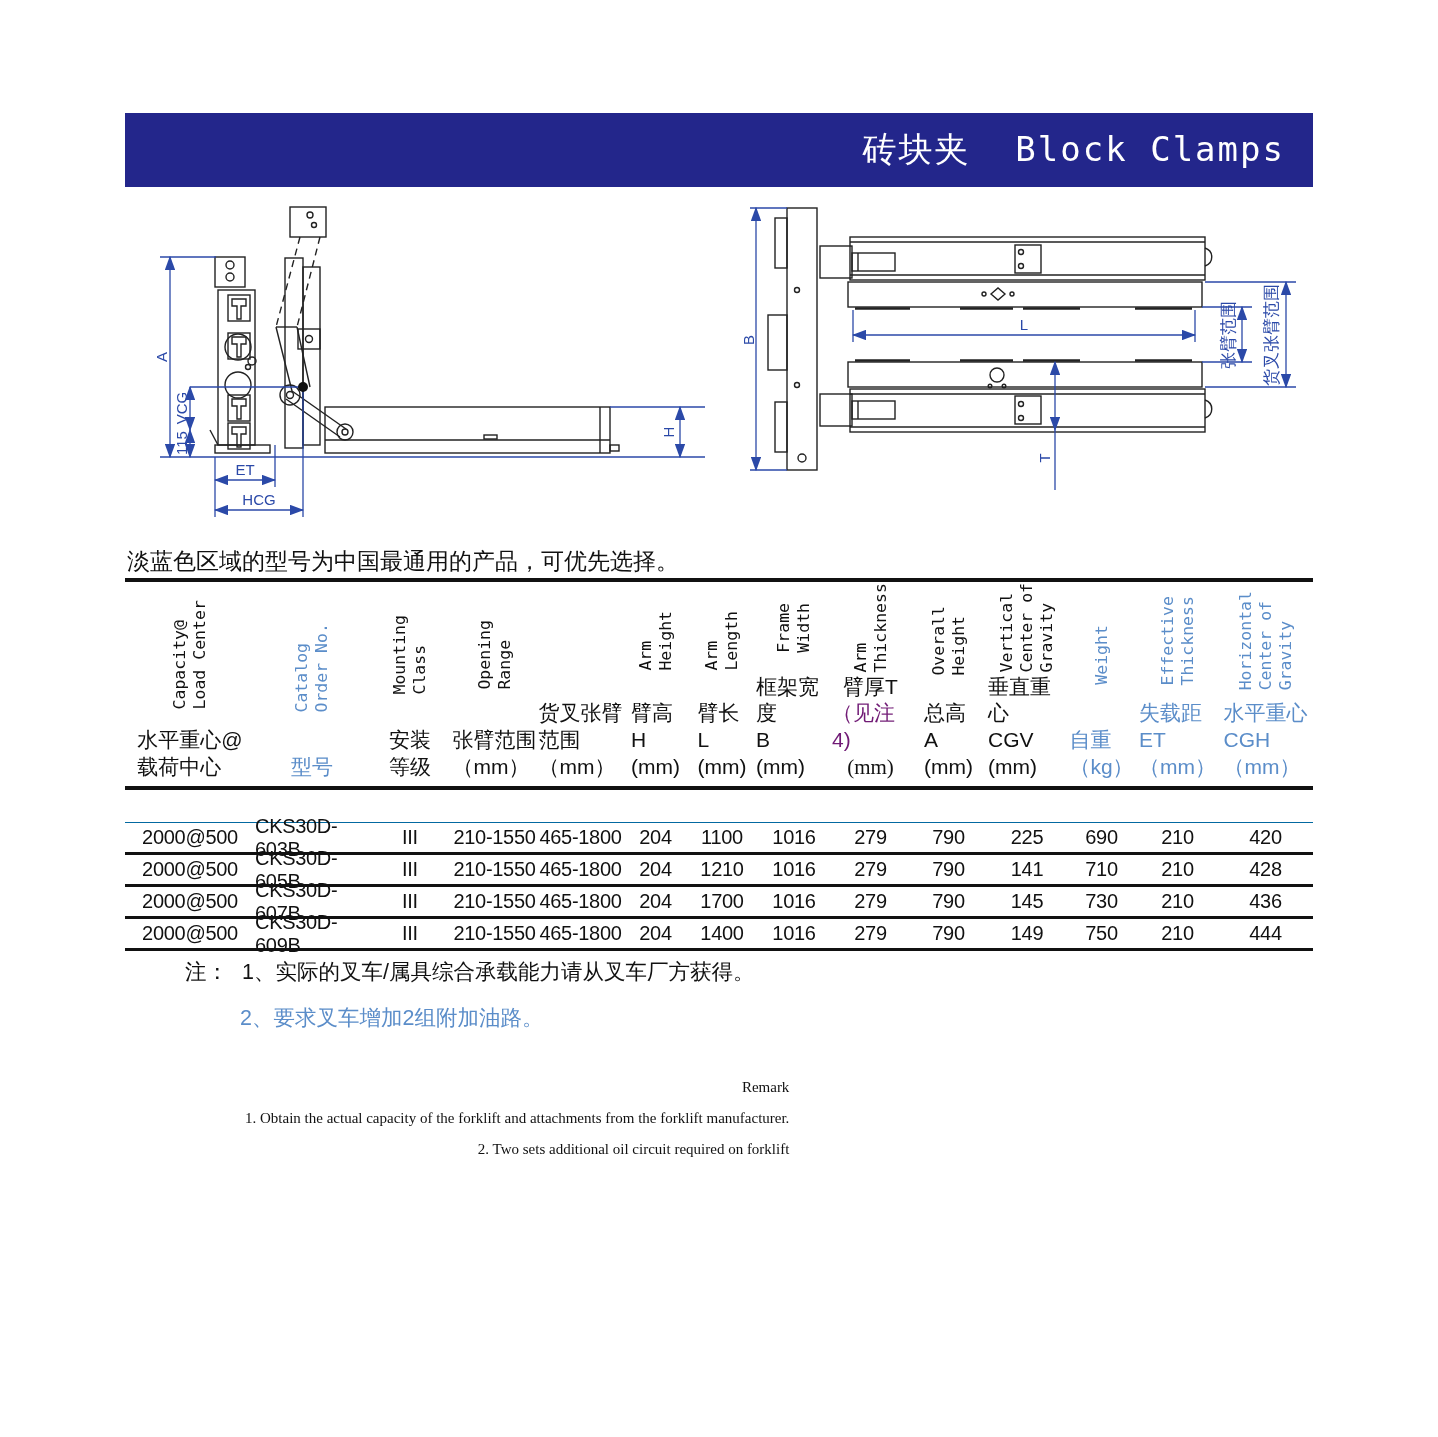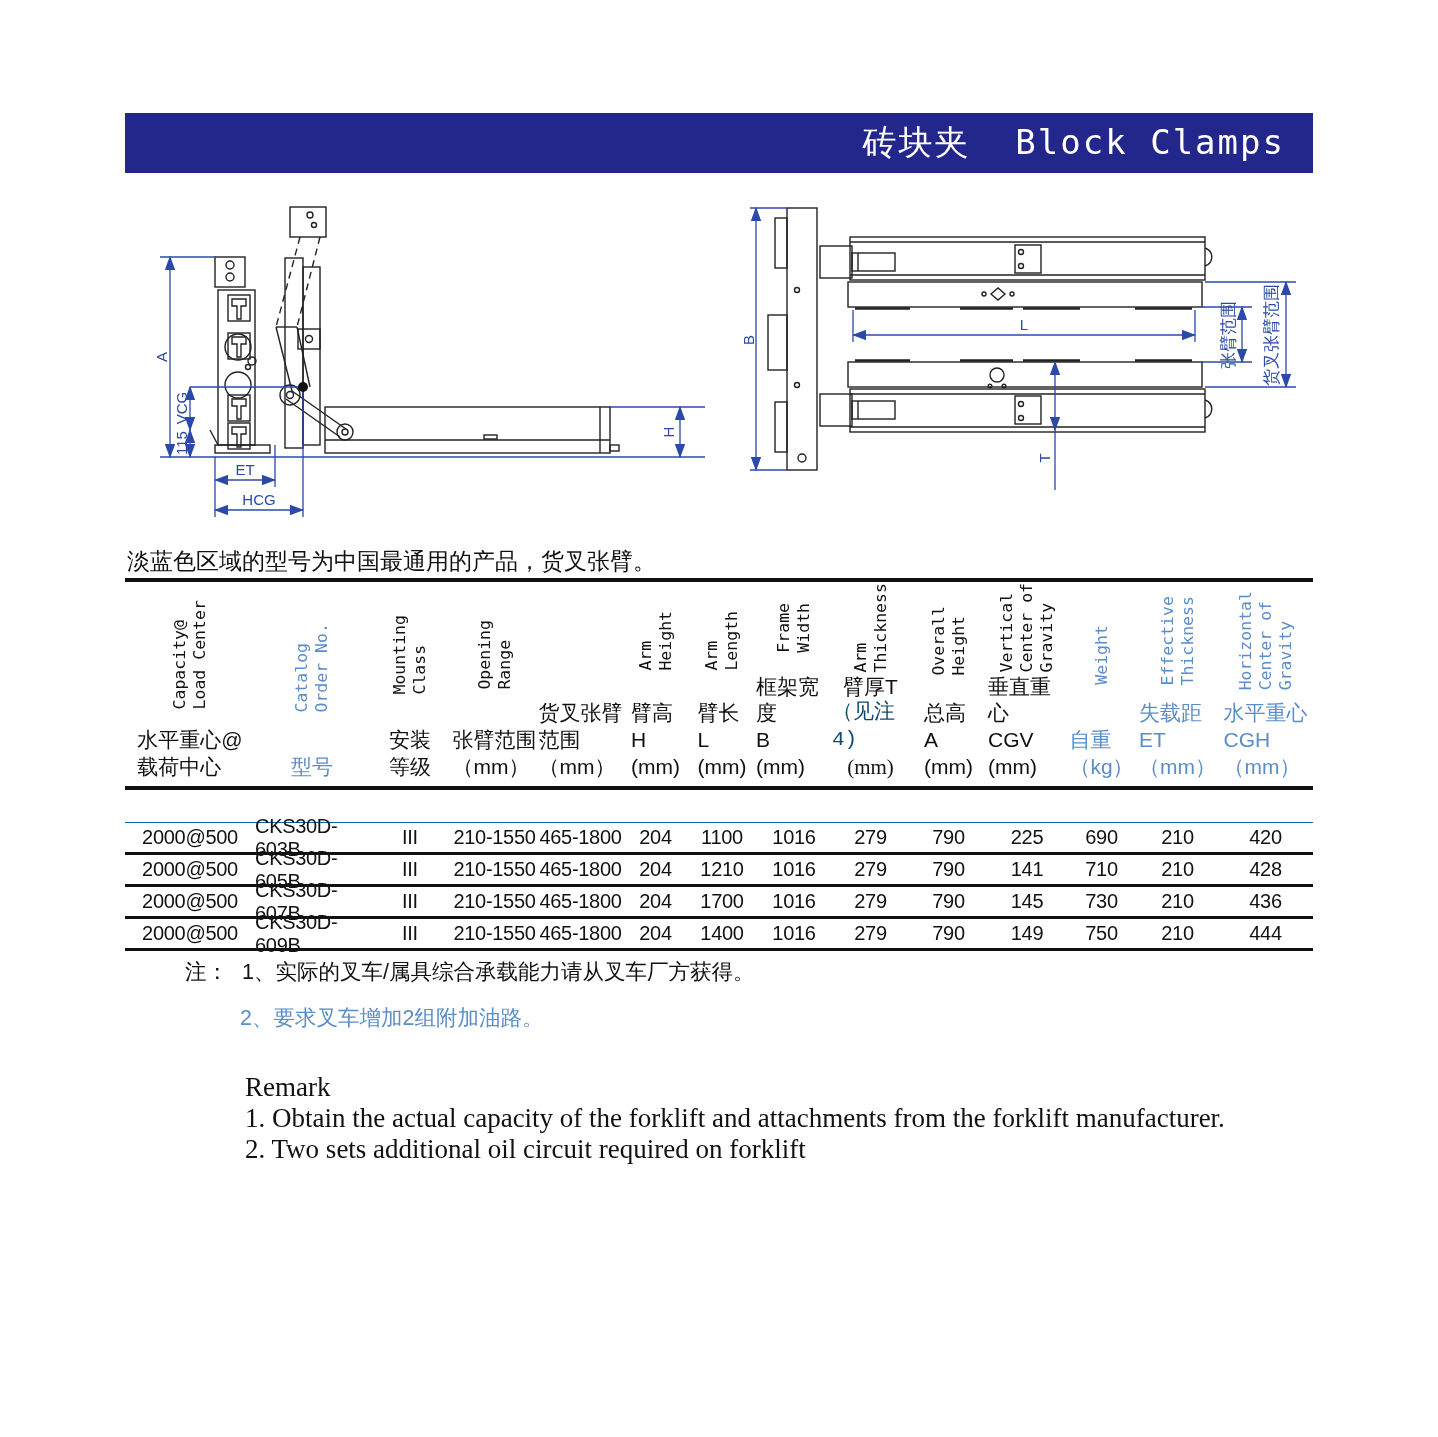--- a/index.html
+++ b/index.html
@@ -1,50 +1,50 @@
 <!DOCTYPE html>
 <html><head>
 <meta charset="utf-8">
 <style>
   html,body{margin:0;padding:0;background:#fff;}
   #page{position:relative;width:1438px;height:1437px;background:#ffffff;overflow:hidden;
         font-family:"Liberation Sans", sans-serif;color:#111;}
   
-  .banner{position:absolute;left:125px;top:113px;width:1188px;height:60px;background:#23268B;
+  .banner{position:absolute;left:125px;top:113px;width:1188px;height:74px;background:#23268B;
           display:flex;align-items:center;justify-content:flex-end;padding-right:28px;box-sizing:border-box;}
   .banner .title{color:#ffffff;font-size:34px;letter-spacing:2px;
           font-family:"DejaVu Sans Mono","Liberation Sans",monospace;white-space:pre;}
   
   .dwg{position:absolute;}
   .dwg svg text{font-family:"Liberation Sans",sans-serif;fill:#2B49A8;}
   
   .pre-note{position:absolute;left:127px;top:546px;font-size:23px;color:#111;}
   
   .spec-table{position:absolute;left:125px;top:578px;width:1188px;}
   .grid{display:grid;grid-template-columns:130px 114px 82px 87px 85px 65px 68px 76px 77px 79px 78px 71px 81px 95px;}
   .thead{border-top:4px solid #111;border-bottom:4px solid #111;height:212px;box-sizing:border-box;}
   .hcell{display:flex;flex-direction:column;height:100%;overflow:visible;}
   .hcell .en{flex:1;display:flex;align-items:center;justify-content:center;overflow:visible;}
   .hcell .en span{transform:rotate(-90deg);white-space:pre;text-align:left;
        font-family:"DejaVu Sans Mono","Liberation Sans",monospace;font-size:16.5px;line-height:1.2;color:#111;}
   .hcell .cn{display:flex;flex-direction:column;align-items:center;justify-content:flex-end;
        padding-bottom:5px;font-size:21px;line-height:1.28;white-space:pre-line;color:#111;}
   .blue, .hcell.blue .en span, .hcell.blue .cn{color:#5B8DC9;}
-  .red{color:#0c4a6e;font-family:Liberation Mono, monospace;}
+  .red{color:#701a75;}
   .serif{font-family:"Liberation Serif",serif;}
   .tbody{margin-top:32px;border-top:1px solid #0369a1;}
   .trow{border-bottom:3px solid #111;}
   .tcell{height:29px;display:flex;align-items:center;justify-content:center;
        font-size:20px;letter-spacing:-0.3px;color:#111;}
   
   .notes{position:absolute;left:185px;top:962px;font-size:21.5px;line-height:1.0;}
   .notes .row1{display:flex;gap:14px;}
   .notes .row2{margin-left:55px;margin-top:24px;color:#5B8DC9;}
   .remark{position:absolute;left:245px;top:1072px;font-family:"Liberation Serif",serif;
-       font-size:27px;line-height:31px;color:#111;}
+       font-size:15px;line-height:31px;color:#111;text-align:right;}
 </style>
 </head>
 <body>
 
 <div id="page">
 
   <div class="banner">
     <span class="title">砖块夹  Block Clamps</span>
   </div>
 
@@ -210,21 +210,21 @@
       <g font-size="15">
         <text x="9" y="155" text-anchor="middle" transform="rotate(-90 9 150)">B</text>
         <text x="284" y="140" text-anchor="middle">L</text>
         <text x="305" y="273" text-anchor="middle" transform="rotate(-90 305 268)">T</text>
         <text x="489" y="150" font-size="17" text-anchor="middle" transform="rotate(-90 489 145)">张臂范围</text>
         <text x="532" y="150" font-size="17" text-anchor="middle" transform="rotate(-90 532 145)">货叉张臂范围</text>
       </g>
     </svg>
   </div>
 
-  <div class="pre-note">淡蓝色区域的型号为中国最通用的产品，货叉张臂。</div>
+  <div class="pre-note">淡蓝色区域的型号为中国最通用的产品，可优先选择。</div>
 
   <div class="spec-table">
     <div class="grid thead">
       <div class="hcell">
           <div class="en">
             <span>Capacity@
 Load Center</span>
           </div>
           <div class="cn">水平重心@
 载荷中心</div>

